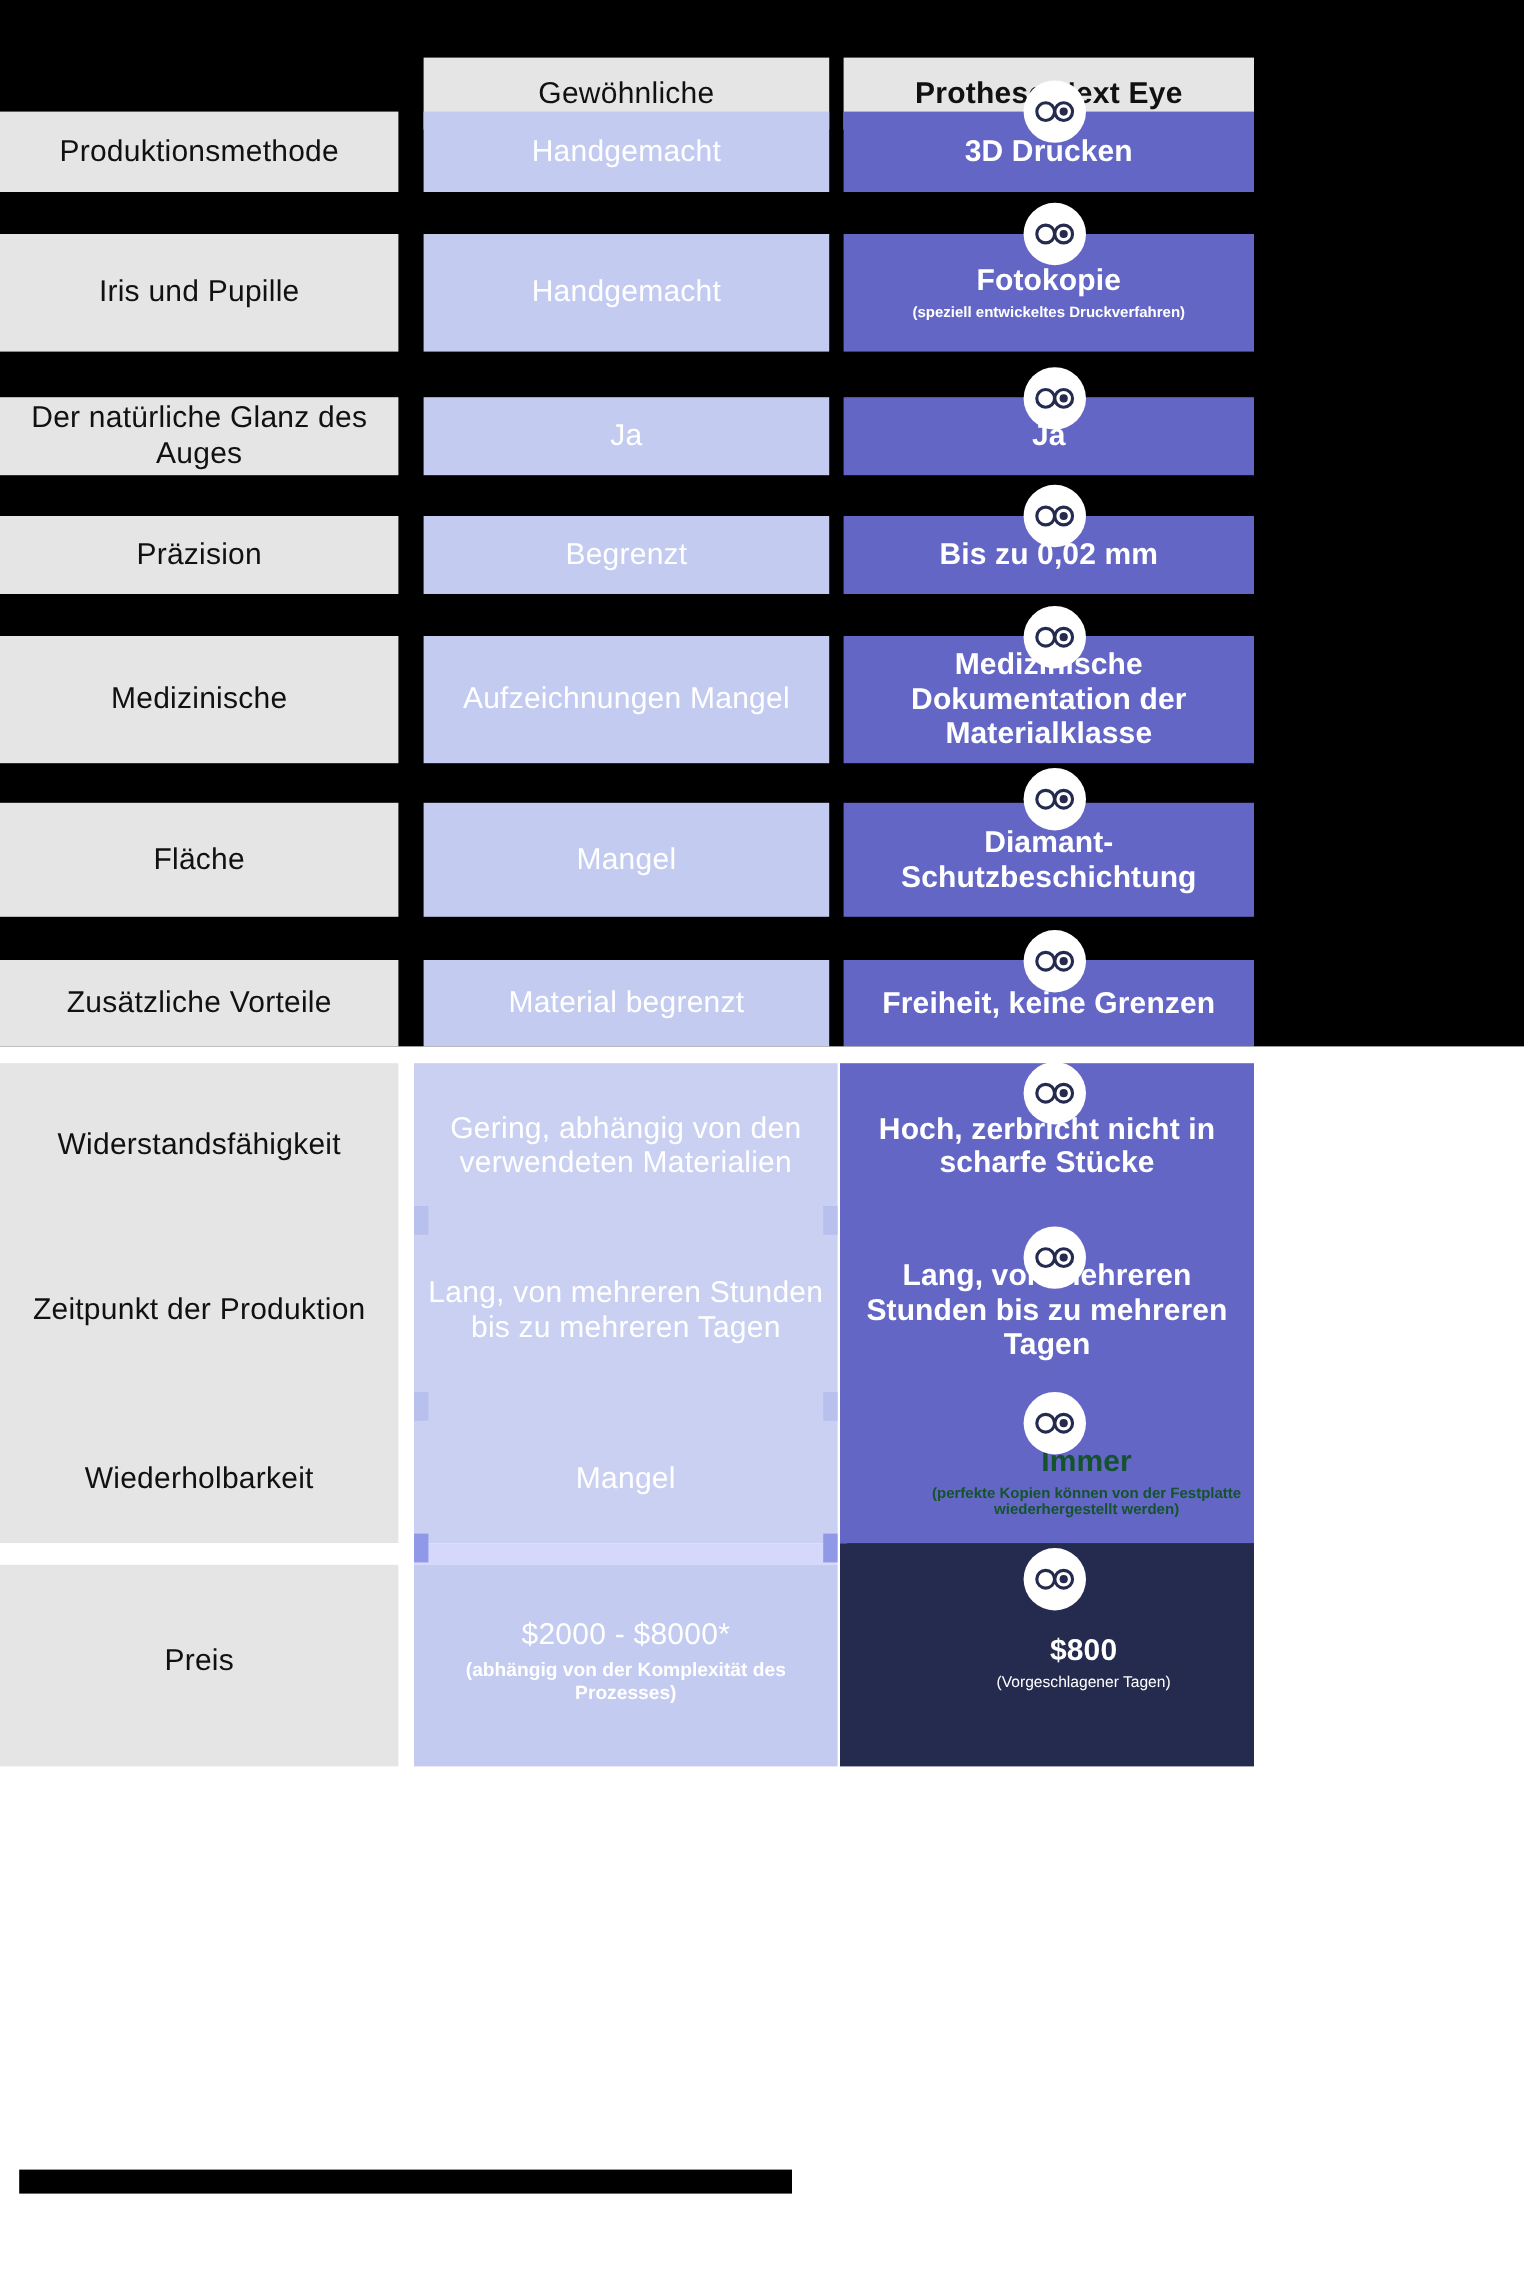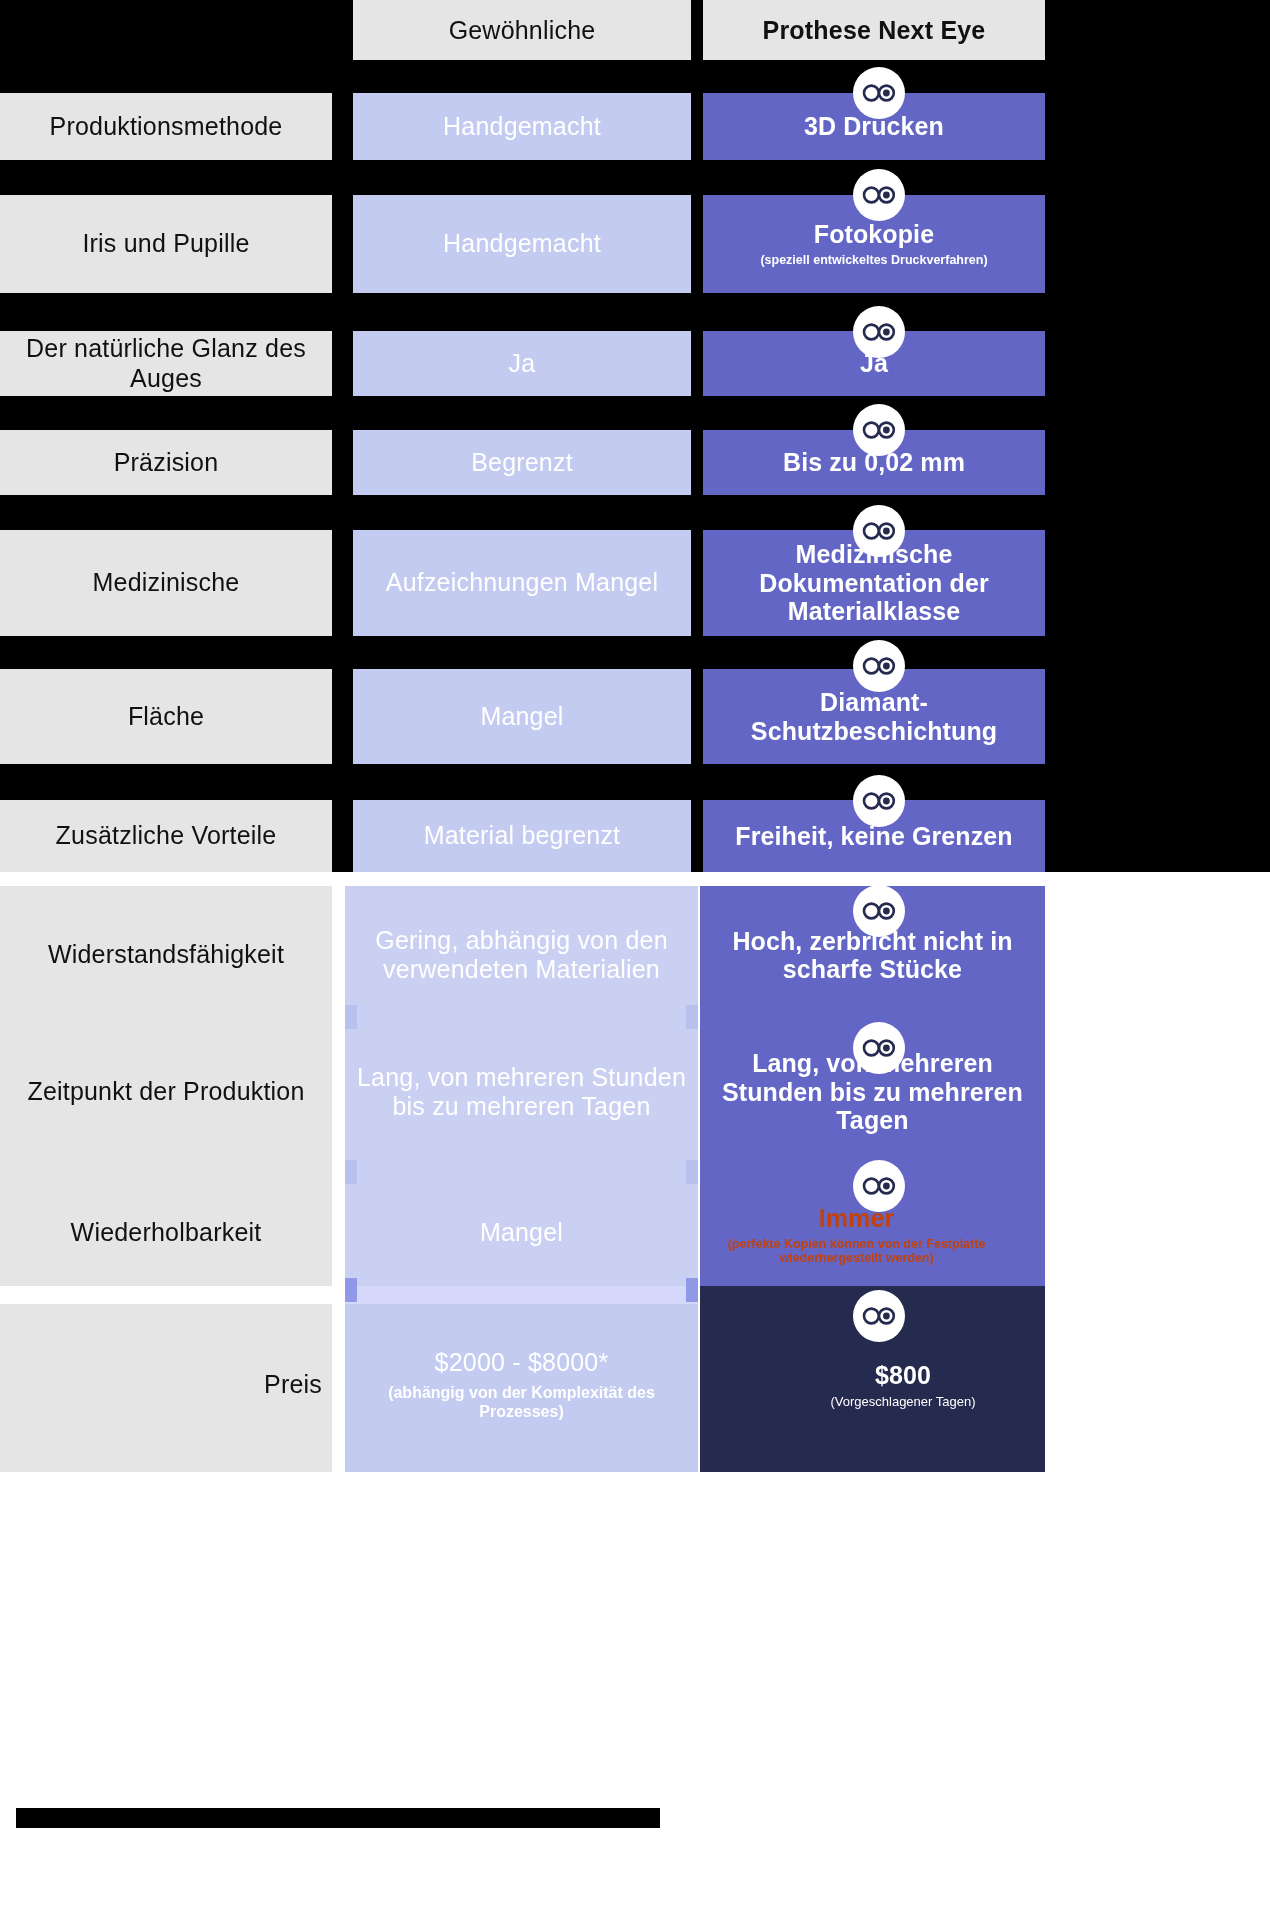--- a/index.html
+++ b/index.html
@@ -21,21 +21,21 @@
     display:flex;
     flex-direction:column;
     align-items:center;
     justify-content:center;
     text-align:center;
     padding:4px 10px;
   }
   .c-label{background:#e5e5e5;color:#111111;}
   .c-ord{background:#c3cbf0;color:#ffffff;text-align:right;}
   .c-next{background:#6366c5;color:#ffffff;}
-  .c-head{background:#e5e5e5;color:#111111;}
+  .c-head{background:#e5e5e5;color:#111111;margin-top:48px;}
 
   .t-label{font-size:25px;font-weight:400;line-height:1.18;letter-spacing:.2px;}
   .t-ord{font-size:25px;font-weight:400;line-height:1.18;letter-spacing:.2px;}
   .t-next{font-size:25px;font-weight:700;line-height:1.14;letter-spacing:.1px;}
   .t-head{font-size:25px;font-weight:400;letter-spacing:.2px;}
   .t-head-b{font-size:25px;font-weight:700;letter-spacing:.2px;}
   .sub{font-size:12.5px;font-weight:700;line-height:1.18;margin-top:4px;letter-spacing:0px;}
   .sub-ord{font-size:16px;font-weight:700;line-height:1.18;margin-top:6px;}
 
   
@@ -252,21 +252,21 @@
         <circle cx="24.4" cy="10" r="3.4" fill="#252a4f"></circle>
       </svg>
   </div>
 
   <div class="cell" style="left:0px;top:1195px;width:332px;height:75px;color:#111;">
     <div class="t-label">Wiederholbarkeit</div>
   </div>
   <div class="cell" style="left:345px;top:1195px;width:353px;height:75px;color:#ffffff;">
     <div class="t-ord">Mangel</div>
   </div>
-  <div class="cell" style="left:684px;top:1190px;width:345px;height:90px;color:#c2410c;">
+  <div class="cell" style="left:733px;top:1190px;width:345px;height:90px;color:#14532d;">
     <div class="t-next">Immer</div>
     <div class="sub">(perfekte Kopien können von der Festplatte wiederhergestellt werden)</div>
   </div>
   <div class="badge" style="left:853px;top:1160px;">
     <svg width="34" height="20" viewBox="0 0 34 20">
         <g fill="none" stroke="#252a4f" stroke-width="2.6">
           <circle cx="9.4" cy="10" r="7.4"></circle>
           <circle cx="24.4" cy="10" r="7.4"></circle>
         </g>
         <circle cx="24.4" cy="10" r="3.4" fill="#252a4f"></circle>
@@ -275,21 +275,21 @@
 
   <div style="position:absolute;left:0px;top:1286px;width:345px;height:18px;background:#ffffff;"></div>
   <div style="position:absolute;left:345px;top:1286px;width:353px;height:18px;background:#d5d8fb;"></div>
   <div style="position:absolute;left:698px;top:1286px;width:8px;height:18px;background:#ffffff;"></div>
   <div style="position:absolute;left:706px;top:1286px;width:339px;height:18px;background:#252a4f;"></div>
 
   <div style="position:absolute;left:0px;top:1304px;width:332px;height:168px;background:#e5e5e5;"></div>
   <div style="position:absolute;left:345px;top:1304px;width:353px;height:168px;background:#c3cbf0;"></div>
   <div style="position:absolute;left:700px;top:1286px;width:345px;height:186px;background:#252a4f;"></div>
 
-  <div class="cell" style="left:0px;top:1350px;width:332px;height:70px;color:#111;align-items:flex-end;">
+  <div class="cell" style="left:0px;top:1350px;width:332px;height:70px;color:#111;">
     <div class="t-label">Preis</div>
   </div>
   <div class="cell" style="left:345px;top:1350px;width:353px;height:70px;color:#ffffff;">
     <div class="t-ord">$2000 - $8000*</div>
     <div class="sub-ord">(abhängig von der Komplexität des Prozesses)</div>
   </div>
   <div class="cell" style="left:700px;top:1350px;width:406px;height:70px;color:#ffffff;">
     <div class="t-next">$800</div>
     <div class="sub" style="font-weight:400;font-size:13px;">(Vorgeschlagener Tagen)</div>
   </div>

